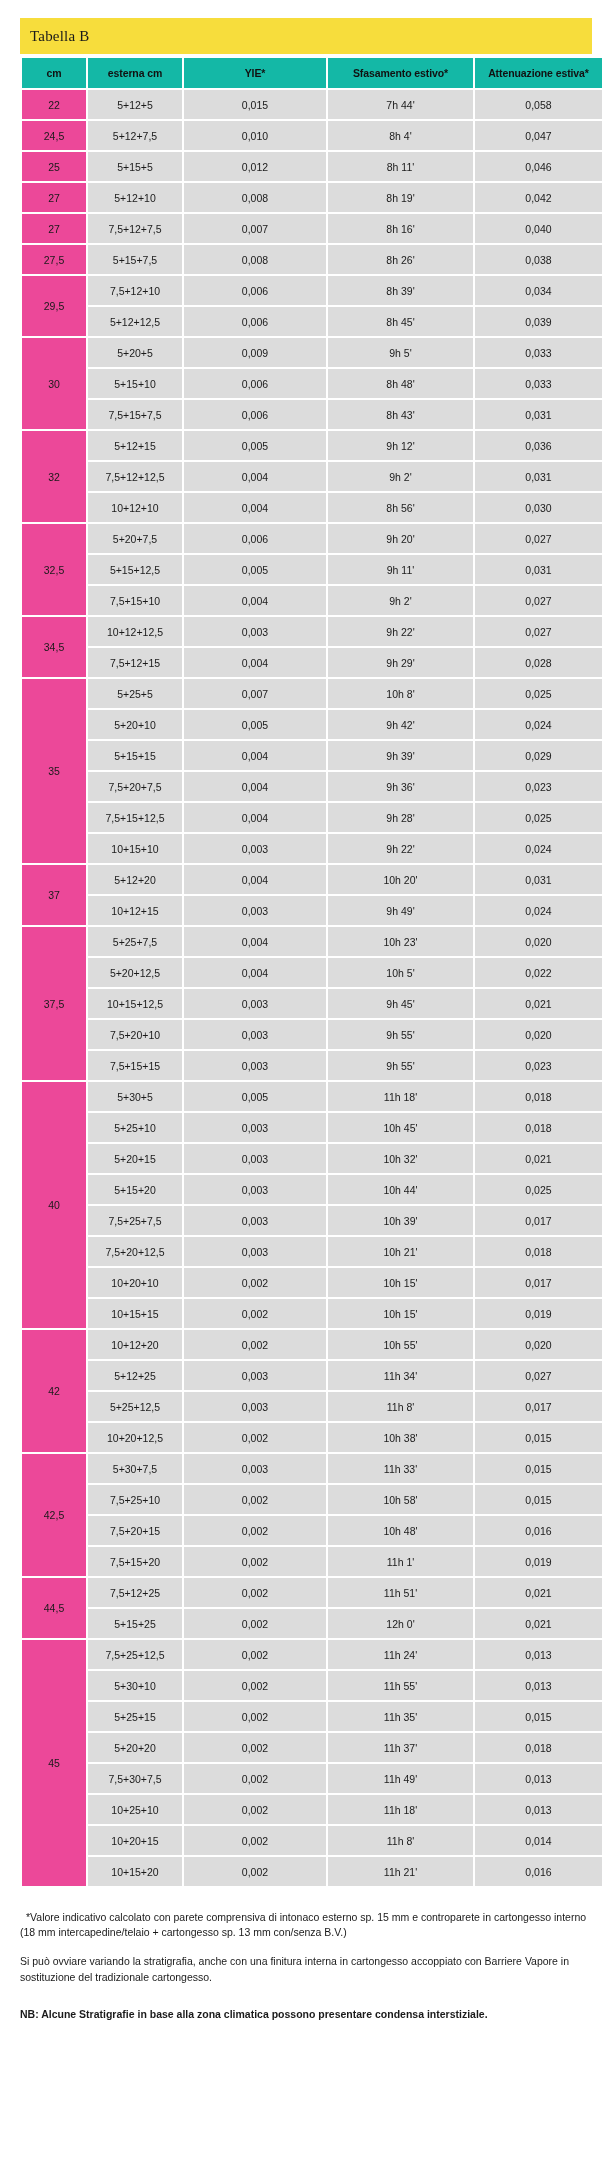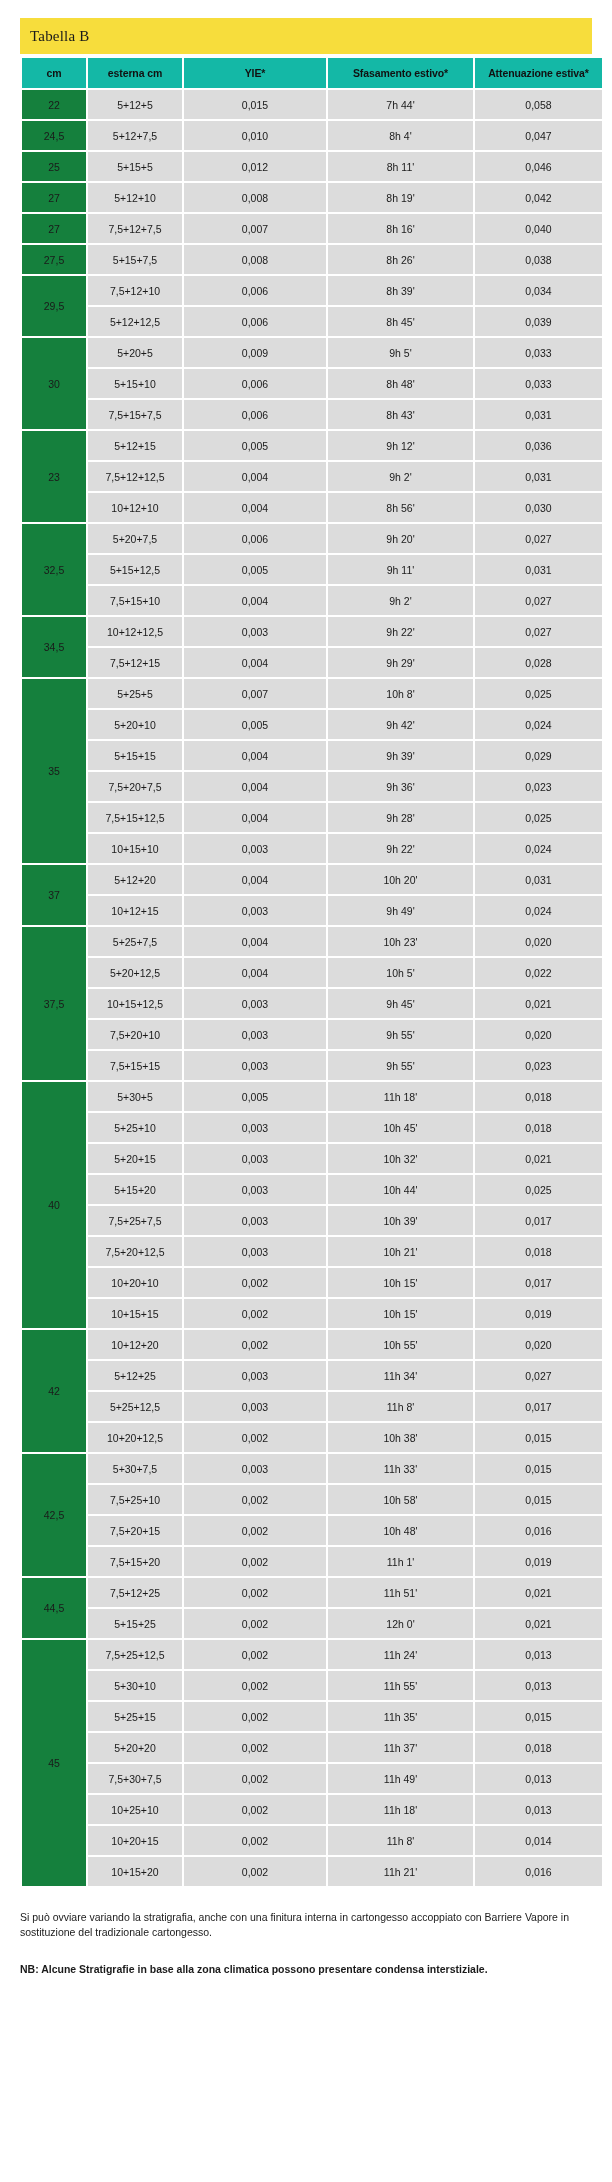--- a/index.html
+++ b/index.html
@@ -69,21 +69,21 @@
     color:#1a1a1a;
     font-size:10.5px;
     text-align:center;
     vertical-align:middle;
     height:25px;
     padding:2px 1px;
     border:0;
     white-space:nowrap;
   }
   .tbl tbody td.cm-cell{
-    background:#15803d;
+    background:#ec4899;
   }
 
   
   .notes{
     margin:22px 20px 0 20px;
     width:572px;
   }
   .note{
     font-size:10.5px;
     line-height:1.45;
@@ -194,21 +194,21 @@
           <td>8h 48'</td>
           <td>0,033</td>
         </tr>
         <tr>
           <td>7,5+15+7,5</td>
           <td>0,006</td>
           <td>8h 43'</td>
           <td>0,031</td>
         </tr>
         <tr>
-          <td class="cm-cell" rowspan="3">23</td>
+          <td class="cm-cell" rowspan="3">32</td>
           <td>5+12+15</td>
           <td>0,005</td>
           <td>9h 12'</td>
           <td>0,036</td>
         </tr>
         <tr>
           <td>7,5+12+12,5</td>
           <td>0,004</td>
           <td>9h 2'</td>
           <td>0,031</td>
@@ -490,17 +490,18 @@
         <tr>
           <td>10+15+20</td>
           <td>0,002</td>
           <td>11h 21'</td>
           <td>0,016</td>
         </tr>
       </tbody>
   </table>
 
   <div class="notes">
+    <p class="note star">*Valore indicativo calcolato con parete comprensiva di intonaco esterno sp. 15 mm e controparete in cartongesso interno (18 mm intercapedine/telaio + cartongesso sp. 13 mm con/senza B.V.)</p>
     <p class="note last">Si può ovviare variando la stratigrafia, anche con una finitura interna in cartongesso accoppiato con Barriere Vapore in sostituzione del tradizionale cartongesso.</p>
     <p class="note nb">NB: Alcune Stratigrafie in base alla zona climatica possono presentare condensa interstiziale.</p>
   </div>
 
 </div>
 
 </body></html>

